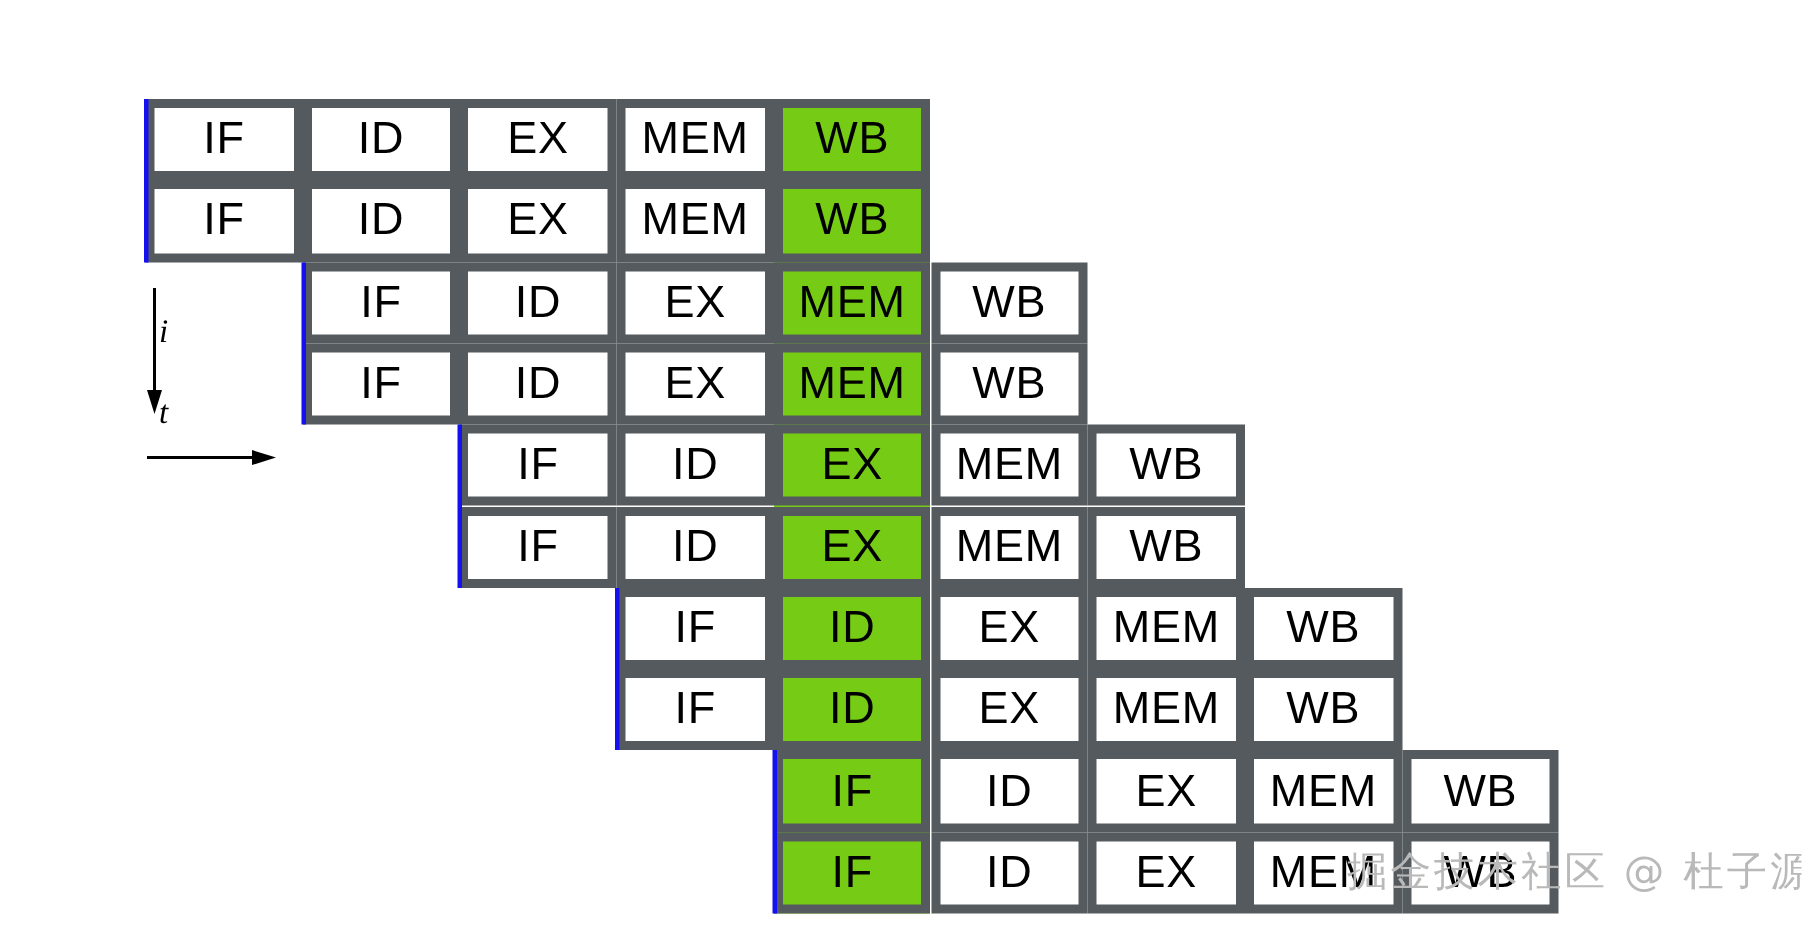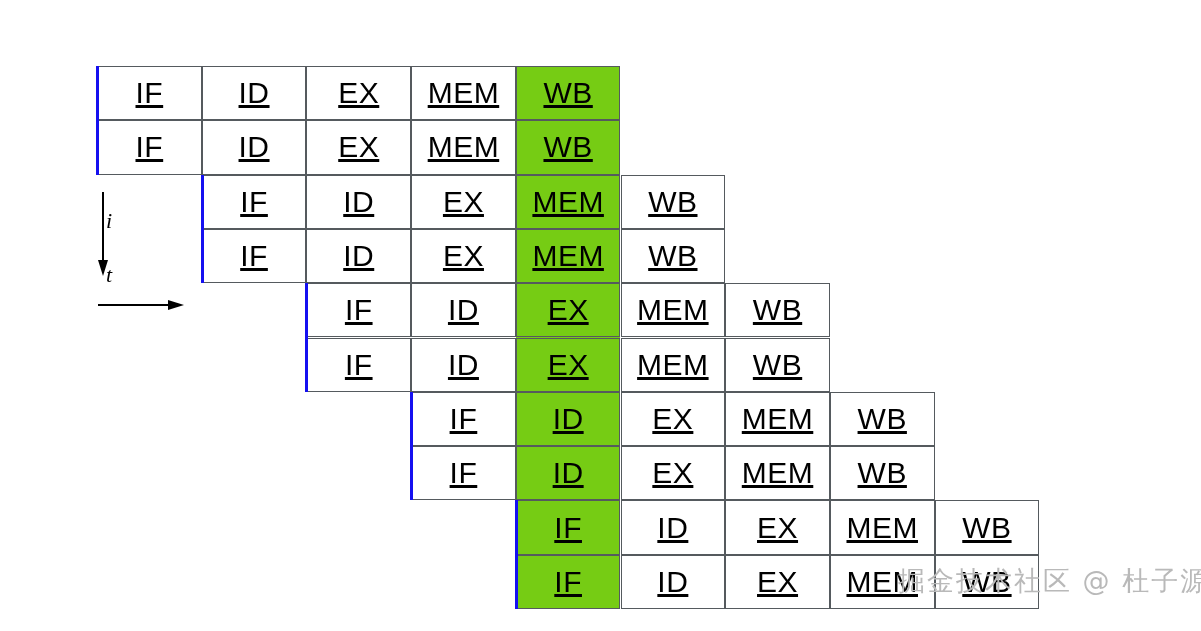--- a/index.html
+++ b/index.html
@@ -27,31 +27,30 @@
   .highlight-band {
     position: absolute;
     background: #76cc14;
     z-index: 1;
   }
 
   
   .cell {
     position: absolute;
     box-sizing: border-box;
-    border: 1px solid #14532d;
+    border: 6px solid #14532d;
     background: transparent;
     display: flex;
     align-items: center;
     justify-content: center;
     font-size: 30px;
     line-height: 1;
     color: #000000;
     letter-spacing: 0.5px;
     z-index: 2;
-    text-decoration: underline;
   }
 
   
   .blue-marker {
     position: absolute;
     width: 3px;
     background: #1510f0;
     z-index: 4;
   }
 

